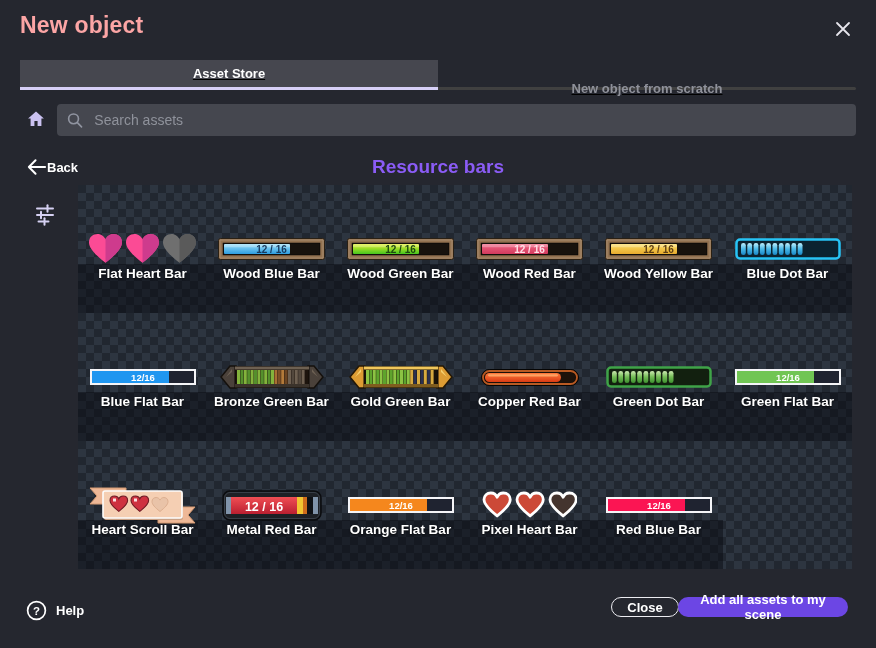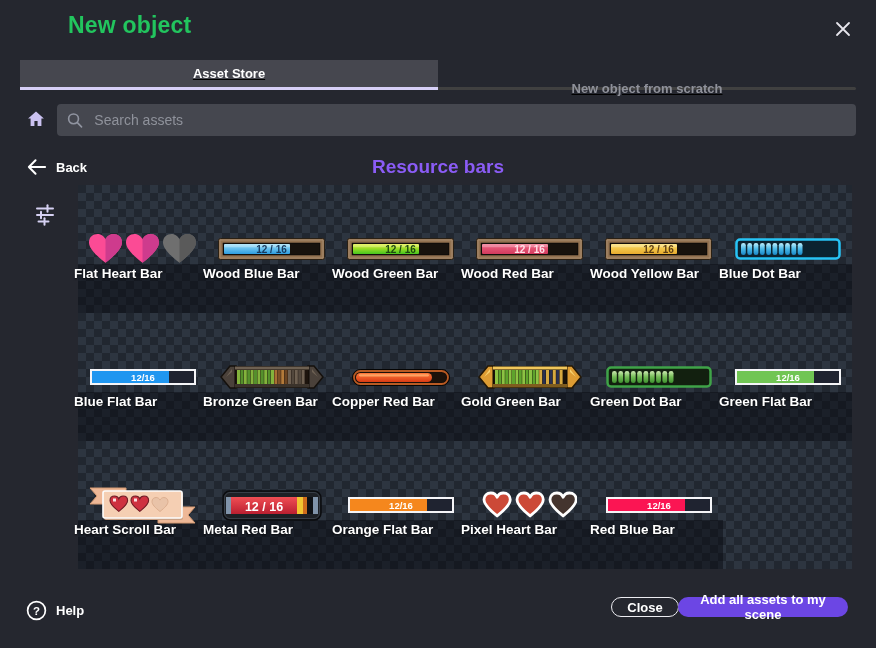--- a/index.html
+++ b/index.html
@@ -2,56 +2,56 @@
 <html><head>
 <meta charset="utf-8">
 <style>
   html,body{margin:0;padding:0;}
   body{
     width:876px;height:648px;position:relative;overflow:hidden;
     background:#25272f;
     font-family:"Liberation Sans", sans-serif;
     -webkit-font-smoothing:antialiased;
   }
-  .title{position:absolute;left:20px;top:12px;font-size:23px;font-weight:700;color:#22c55e;letter-spacing:.2px;margin-left:48px;}
+  .title{position:absolute;left:20px;top:12px;font-size:23px;font-weight:700;color:#fca5a5;letter-spacing:.2px;}
   .close-x{position:absolute;right:22px;top:18px;width:22px;height:22px;display:flex;align-items:center;justify-content:center;cursor:pointer;}
 
   
   .tabs{position:absolute;left:20px;right:20px;top:60px;height:30px;display:flex;text-decoration:underline;}
   .tab{flex:1;display:flex;align-items:center;justify-content:center;font-weight:700;font-size:13px;cursor:pointer;box-sizing:border-box;}
   .tab.active{background:#46474f;color:#ffffff;border-bottom:3px solid #d7d0f7;}
   .tab.inactive{background:#404040;color:#8f919a;border-radius:0 3px 3px 0;margin-top:27px;}
 
   
   .home-btn{position:absolute;left:26px;top:109px;width:20px;height:20px;cursor:pointer;}
   .search-box{position:absolute;left:57px;right:20px;top:104px;height:30px;background:#45474f;border-radius:4px;display:flex;align-items:center;padding:16px 10px;gap:9px;box-sizing:border-box;}
   .search-box input{background:transparent;border:none;outline:none;color:#e2e3e8;font-size:14px;width:100%;font-family:"Liberation Sans",sans-serif;}
   .search-box input::placeholder{color:#8f929b;}
 
   
-  .back-btn{position:absolute;left:26px;top:157px;display:flex;align-items:center;gap:9px;color:#ffffff;font-weight:700;font-size:13px;cursor:pointer;height:20px;}
+  .back-btn{position:absolute;left:26px;top:157px;display:flex;align-items:center;color:#ffffff;font-weight:700;font-size:13px;cursor:pointer;height:20px;}
   .section-title{position:absolute;left:0;right:0;top:156px;text-align:center;color:#8b5cf6;font-weight:700;font-size:19px;}
 
   .filter-btn{position:absolute;left:33px;top:203px;width:24px;height:24px;cursor:pointer;}
 
   
   .grid{position:absolute;left:78px;top:185px;}
   .grid-row{
     display:flex;
     background-color:#212730;
     background-image:
       linear-gradient(45deg,#2d3540 25%,transparent 25%,transparent 75%,#2d3540 75%),
       linear-gradient(45deg,#2d3540 25%,transparent 25%,transparent 75%,#2d3540 75%);
     background-size:16px 16px;
     background-position:0 0,8px 8px;
   }
   .tile{width:129px;height:128px;position:relative;cursor:pointer;}
   .tile-shade{position:absolute;left:0;right:0;top:79px;bottom:0;background:rgba(9,12,17,.5);z-index:0;}
   .tile-art{position:absolute;left:0;top:28px;width:100%;height:72px;display:flex;align-items:center;justify-content:center;z-index:1;}
-  .tile-label{position:absolute;left:-4px;right:-4px;top:81px;text-align:left;color:#ffffff;font-weight:700;font-size:13.5px;text-shadow:0 1px 2px rgba(0,0,0,.75);z-index:2;white-space:nowrap;}
+  .tile-label{position:absolute;left:-4px;right:-4px;top:81px;text-align:center;color:#ffffff;font-weight:700;font-size:13.5px;text-shadow:0 1px 2px rgba(0,0,0,.75);z-index:2;white-space:nowrap;}
 
   
   .help-btn{position:absolute;left:26px;top:600px;display:flex;align-items:center;gap:9px;color:#ffffff;font-weight:700;font-size:13px;cursor:pointer;}
   .btn{position:absolute;top:597px;height:20px;border-radius:15px;font-weight:700;font-size:13px;display:flex;align-items:center;justify-content:center;box-sizing:border-box;cursor:pointer;font-family:"Liberation Sans",sans-serif;}
   .btn-close{right:197px;width:68px;background:transparent;border:1px solid #ececf1;color:#ffffff;}
   .btn-add{right:28px;width:170px;background:#6c46e4;border:none;color:#ffffff;}
 </style>
 </head>
 <body>
 
@@ -277,39 +277,20 @@
             <rect x="74.8" y="6" width="3" height="14" fill="#6e6051"></rect>
             <rect x="78.19999999999999" y="6" width="3" height="14" fill="#53483d"></rect>
             <rect x="81.6" y="6" width="3" height="14" fill="#6e6051"></rect>
           </svg>
         </div>
         <div class="tile-label">Bronze Green Bar</div>
       </div>
       <div class="tile">
         <div class="tile-shade"></div>
         <div class="tile-art">
-          <svg width="98" height="17" viewBox="0 0 98 17">
-            <defs>
-              <linearGradient id="cg1_2" x1="0" y1="0" x2="0" y2="1">
-                <stop offset="0" stop-color="#ff7a3b"></stop>
-                <stop offset="1" stop-color="#da3a13"></stop>
-              </linearGradient>
-            </defs>
-      <rect x="0.5" y="0.5" width="97" height="16" rx="8" fill="#1a100a" stroke="#050505"></rect>
-      <rect x="2" y="2" width="94" height="13" rx="6.5" fill="none" stroke="#b95a23" stroke-width="1.8"></rect>
-      <rect x="4" y="4" width="90" height="9" rx="4.5" fill="#1d120a"></rect>
-      <rect x="4" y="4" width="76" height="9" rx="4.5" fill="url(#cg1_2)"></rect>
-      <rect x="7" y="5.2" width="70" height="2.2" rx="1.1" fill="#ffb071" opacity=".8"></rect>
-          </svg>
-        </div>
-        <div class="tile-label">Copper Red Bar</div>
-      </div>
-      <div class="tile">
-        <div class="tile-shade"></div>
-        <div class="tile-art">
           <svg width="104" height="26" viewBox="0 0 104 26">
       <polygon points="16,2 16,24 10,24 1,13 10,2" fill="#dd9c33" stroke="#241806" stroke-width="1.5"></polygon>
       <polygon points="88,2 88,24 94,24 103,13 94,2" fill="#dd9c33" stroke="#241806" stroke-width="1.5"></polygon>
       <polygon points="12,5 6,13 12,8" fill="#f6d170"></polygon>
             <polygon points="92,5 98,13 92,8" fill="#f6d170"></polygon>
       <rect x="15" y="2.5" width="74" height="21" fill="#1a1208" stroke="#0f0b07"></rect>
       <rect x="15" y="2.5" width="74" height="3" fill="#f1c75b"></rect>
       <rect x="15" y="20" width="74" height="3.5" fill="#7f5c1e"></rect>
             <rect x="17" y="6" width="3" height="14" fill="#8cc343"></rect>
             <rect x="20.4" y="6" width="3" height="14" fill="#5ea32c"></rect>
@@ -331,20 +312,39 @@
             <rect x="74.8" y="6" width="3" height="14" fill="#d7a93f"></rect>
             <rect x="78.19999999999999" y="6" width="3" height="14" fill="#2b3050"></rect>
             <rect x="81.6" y="6" width="3" height="14" fill="#d7a93f"></rect>
           </svg>
         </div>
         <div class="tile-label">Gold Green Bar</div>
       </div>
       <div class="tile">
         <div class="tile-shade"></div>
         <div class="tile-art">
+          <svg width="98" height="17" viewBox="0 0 98 17">
+            <defs>
+              <linearGradient id="cg1_2" x1="0" y1="0" x2="0" y2="1">
+                <stop offset="0" stop-color="#ff7a3b"></stop>
+                <stop offset="1" stop-color="#da3a13"></stop>
+              </linearGradient>
+            </defs>
+      <rect x="0.5" y="0.5" width="97" height="16" rx="8" fill="#1a100a" stroke="#050505"></rect>
+      <rect x="2" y="2" width="94" height="13" rx="6.5" fill="none" stroke="#b95a23" stroke-width="1.8"></rect>
+      <rect x="4" y="4" width="90" height="9" rx="4.5" fill="#1d120a"></rect>
+      <rect x="4" y="4" width="76" height="9" rx="4.5" fill="url(#cg1_2)"></rect>
+      <rect x="7" y="5.2" width="70" height="2.2" rx="1.1" fill="#ffb071" opacity=".8"></rect>
+          </svg>
+        </div>
+        <div class="tile-label">Copper Red Bar</div>
+      </div>
+      <div class="tile">
+        <div class="tile-shade"></div>
+        <div class="tile-art">
           <svg width="106" height="22" viewBox="0 0 106 22">
             <defs>
               <linearGradient id="dg1_4" x1="0" y1="0" x2="0" y2="1">
                 <stop offset="0" stop-color="#cdeab2"></stop>
                 <stop offset=".5" stop-color="#72bb55"></stop>
                 <stop offset="1" stop-color="#3d8f2e"></stop>
               </linearGradient>
             </defs>
       <rect x="1.5" y="1.5" width="103" height="19" rx="3.5" fill="#12200f" stroke="#3fa348" stroke-width="2.5"></rect>
             <rect x="6" y="5" width="4.8" height="12" rx="2.3" fill="url(#dg1_4)"></rect>

